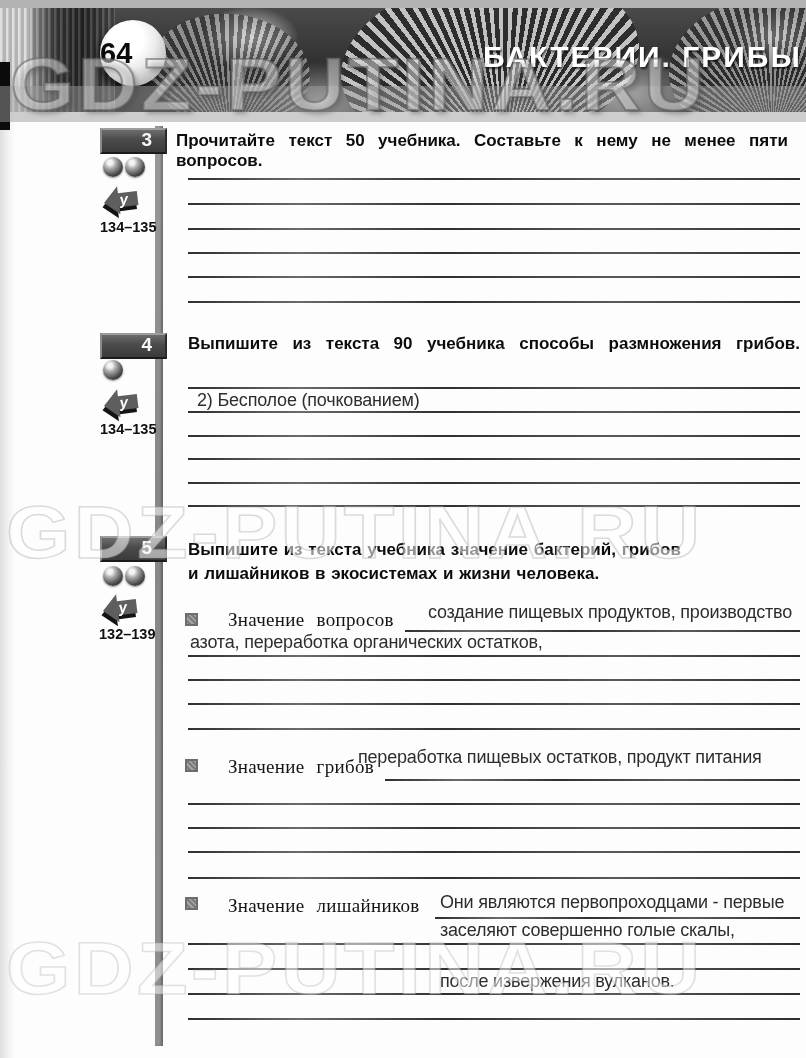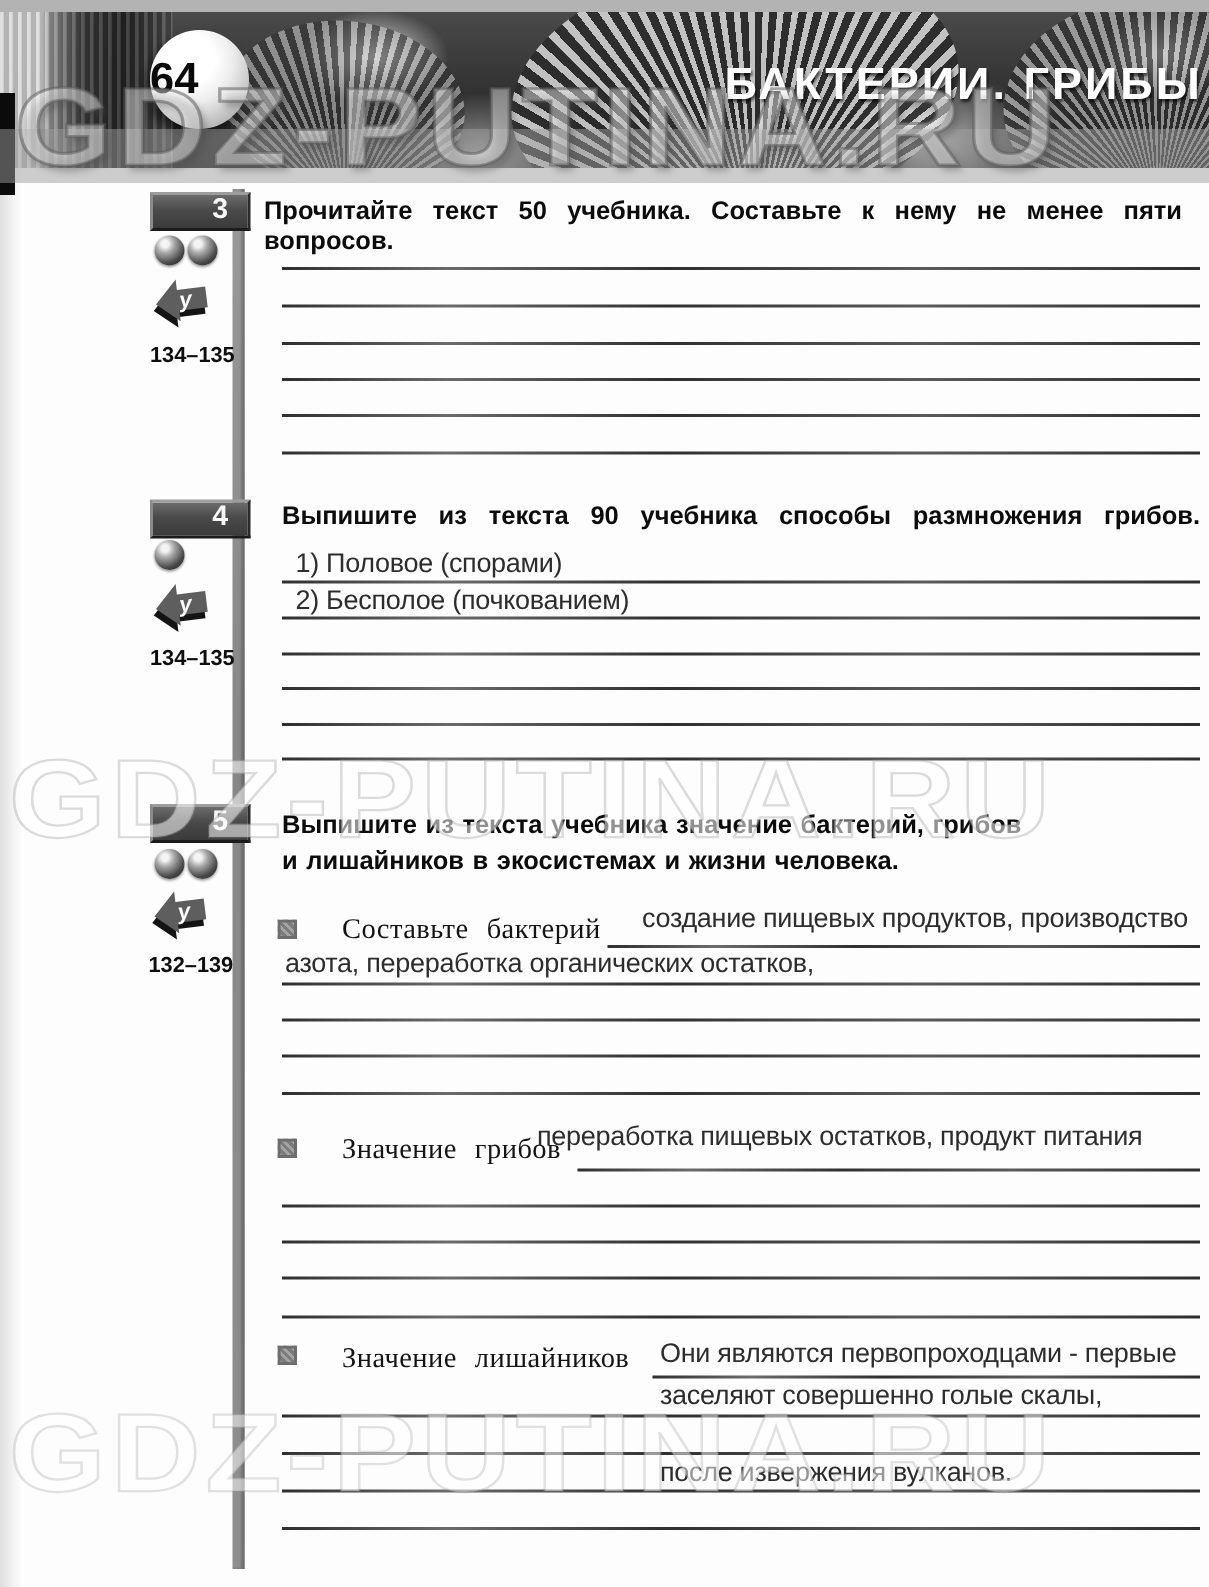--- a/index.html
+++ b/index.html
@@ -52,21 +52,21 @@
   .badge{position:absolute;left:100px;width:67px;height:26px;box-sizing:border-box;z-index:2;
       background:linear-gradient(180deg,#6c6c6c,#4a4a4a 45%,#3b3b3b);
       border-top:2px solid #9d9d9d;border-left:2px solid #8a8a8a;
       border-bottom:2px solid #1b1b1b;border-right:2px solid #2a2a2a;
       color:#f7f7f7;font-weight:bold;font-size:19px;text-align:right;
       padding-right:13px;line-height:19px;}
   .ball{position:absolute;width:20px;height:20px;border-radius:50%;
       background:radial-gradient(circle at 35% 28%,#f4f4f4 0 12%,#a8a8a8 32%,#4a4a4a 66%,#161616 100%);
       box-shadow:0 1px 2px rgba(0,0,0,.45);}
   .arrow{position:absolute;transform:rotate(-7deg);}
-  .pages{position:absolute;font-weight:bold;font-size:14.5px;color:#0f0f0f;white-space:nowrap;margin-top:10px;}
+  .pages{position:absolute;font-weight:bold;font-size:14.5px;color:#0f0f0f;white-space:nowrap;}
 
   
   .ttext{position:absolute;font-weight:bold;font-size:17px;color:#0c0c0c;white-space:nowrap;word-spacing:1px;}
   .just{width:612px;white-space:normal;text-align:justify;text-align-last:justify;}
   .slabel{position:absolute;font-family:"Liberation Serif",serif;font-size:19px;color:#141414;
       word-spacing:7px;letter-spacing:.3px;white-space:nowrap;}
   .ans{position:absolute;font-size:18px;color:#2d2d2d;white-space:nowrap;letter-spacing:-.2px;}
   .bullet{position:absolute;width:13px;height:13px;box-sizing:border-box;
       background:repeating-linear-gradient(45deg,#7c7c7c 0 2px,#a3a3a3 2px 4px);
       box-shadow:inset 0 0 0 2px #6d6d6d;}
@@ -124,21 +124,20 @@
   </div>
   <div class="ball" style="left:103px;top:360px"></div>
   <svg class="arrow" style="left:100px;top:387px" width="42" height="36" viewBox="0 0 42 36">
     <polygon points="2,21 17,6 17,13 36,13 36,27 17,27 17,34" fill="#141414"></polygon>
     <polygon points="4,17 19,2 19,9 38,9 38,23 19,23 19,30" fill="#5e5e5e"></polygon>
     <text x="24" y="21" text-anchor="middle" font-size="15" font-weight="bold" font-style="italic" fill="#ffffff">у</text>
   </svg>
   <div class="pages" style="left:100px;top:421px">134–135</div>
 
   <div class="ttext just" style="left:188px;top:334px">Выпишите из текста 90 учебника способы размножения грибов.</div>
-  <div class="ans" style="left:197px;top:365px">1) Половое (спорами)</div>
   <div class="ans" style="left:197px;top:390px">2) Бесполое  (почкованием)</div>
   <div class="rule" style="left:188px;top:387px;width:612px"></div>
   <div class="rule" style="left:188px;top:411px;width:612px"></div>
   <div class="rule" style="left:188px;top:435px;width:612px"></div>
   <div class="rule" style="left:188px;top:458px;width:612px"></div>
   <div class="rule" style="left:188px;top:482px;width:612px"></div>
   <div class="rule" style="left:188px;top:505px;width:612px"></div>
 
   <div class="badge" style="top:536px">
     <span>5</span>
@@ -149,21 +148,21 @@
     <polygon points="2,21 17,6 17,13 36,13 36,27 17,27 17,34" fill="#141414"></polygon>
     <polygon points="4,17 19,2 19,9 38,9 38,23 19,23 19,30" fill="#5e5e5e"></polygon>
     <text x="24" y="21" text-anchor="middle" font-size="15" font-weight="bold" font-style="italic" fill="#ffffff">у</text>
   </svg>
   <div class="pages" style="left:99px;top:626px">132–139</div>
 
   <div class="ttext" style="left:188px;top:540px">Выпишите из текста учебника значение бактерий, грибов</div>
   <div class="ttext" style="left:188px;top:564px">и лишайников в экосистемах и жизни человека.</div>
 
   <div class="bullet" style="left:185px;top:613px"></div>
-  <div class="slabel" style="left:228px;top:609px">Составьте бактерий</div>
+  <div class="slabel" style="left:228px;top:609px">Значение вопросов</div>
   <div class="ans" style="left:428px;top:602px">создание пищевых продуктов, производство</div>
   <div class="rule" style="left:405px;top:630px;width:395px"></div>
   <div class="ans" style="left:190px;top:632px">азота, переработка органических остатков,</div>
   <div class="rule" style="left:188px;top:655px;width:612px"></div>
   <div class="rule" style="left:188px;top:679px;width:612px"></div>
   <div class="rule" style="left:188px;top:703px;width:612px"></div>
   <div class="rule" style="left:188px;top:728px;width:612px"></div>
 
   <div class="bullet" style="left:185px;top:759px"></div>
   <div class="slabel" style="left:228px;top:756px">Значение грибов</div>

